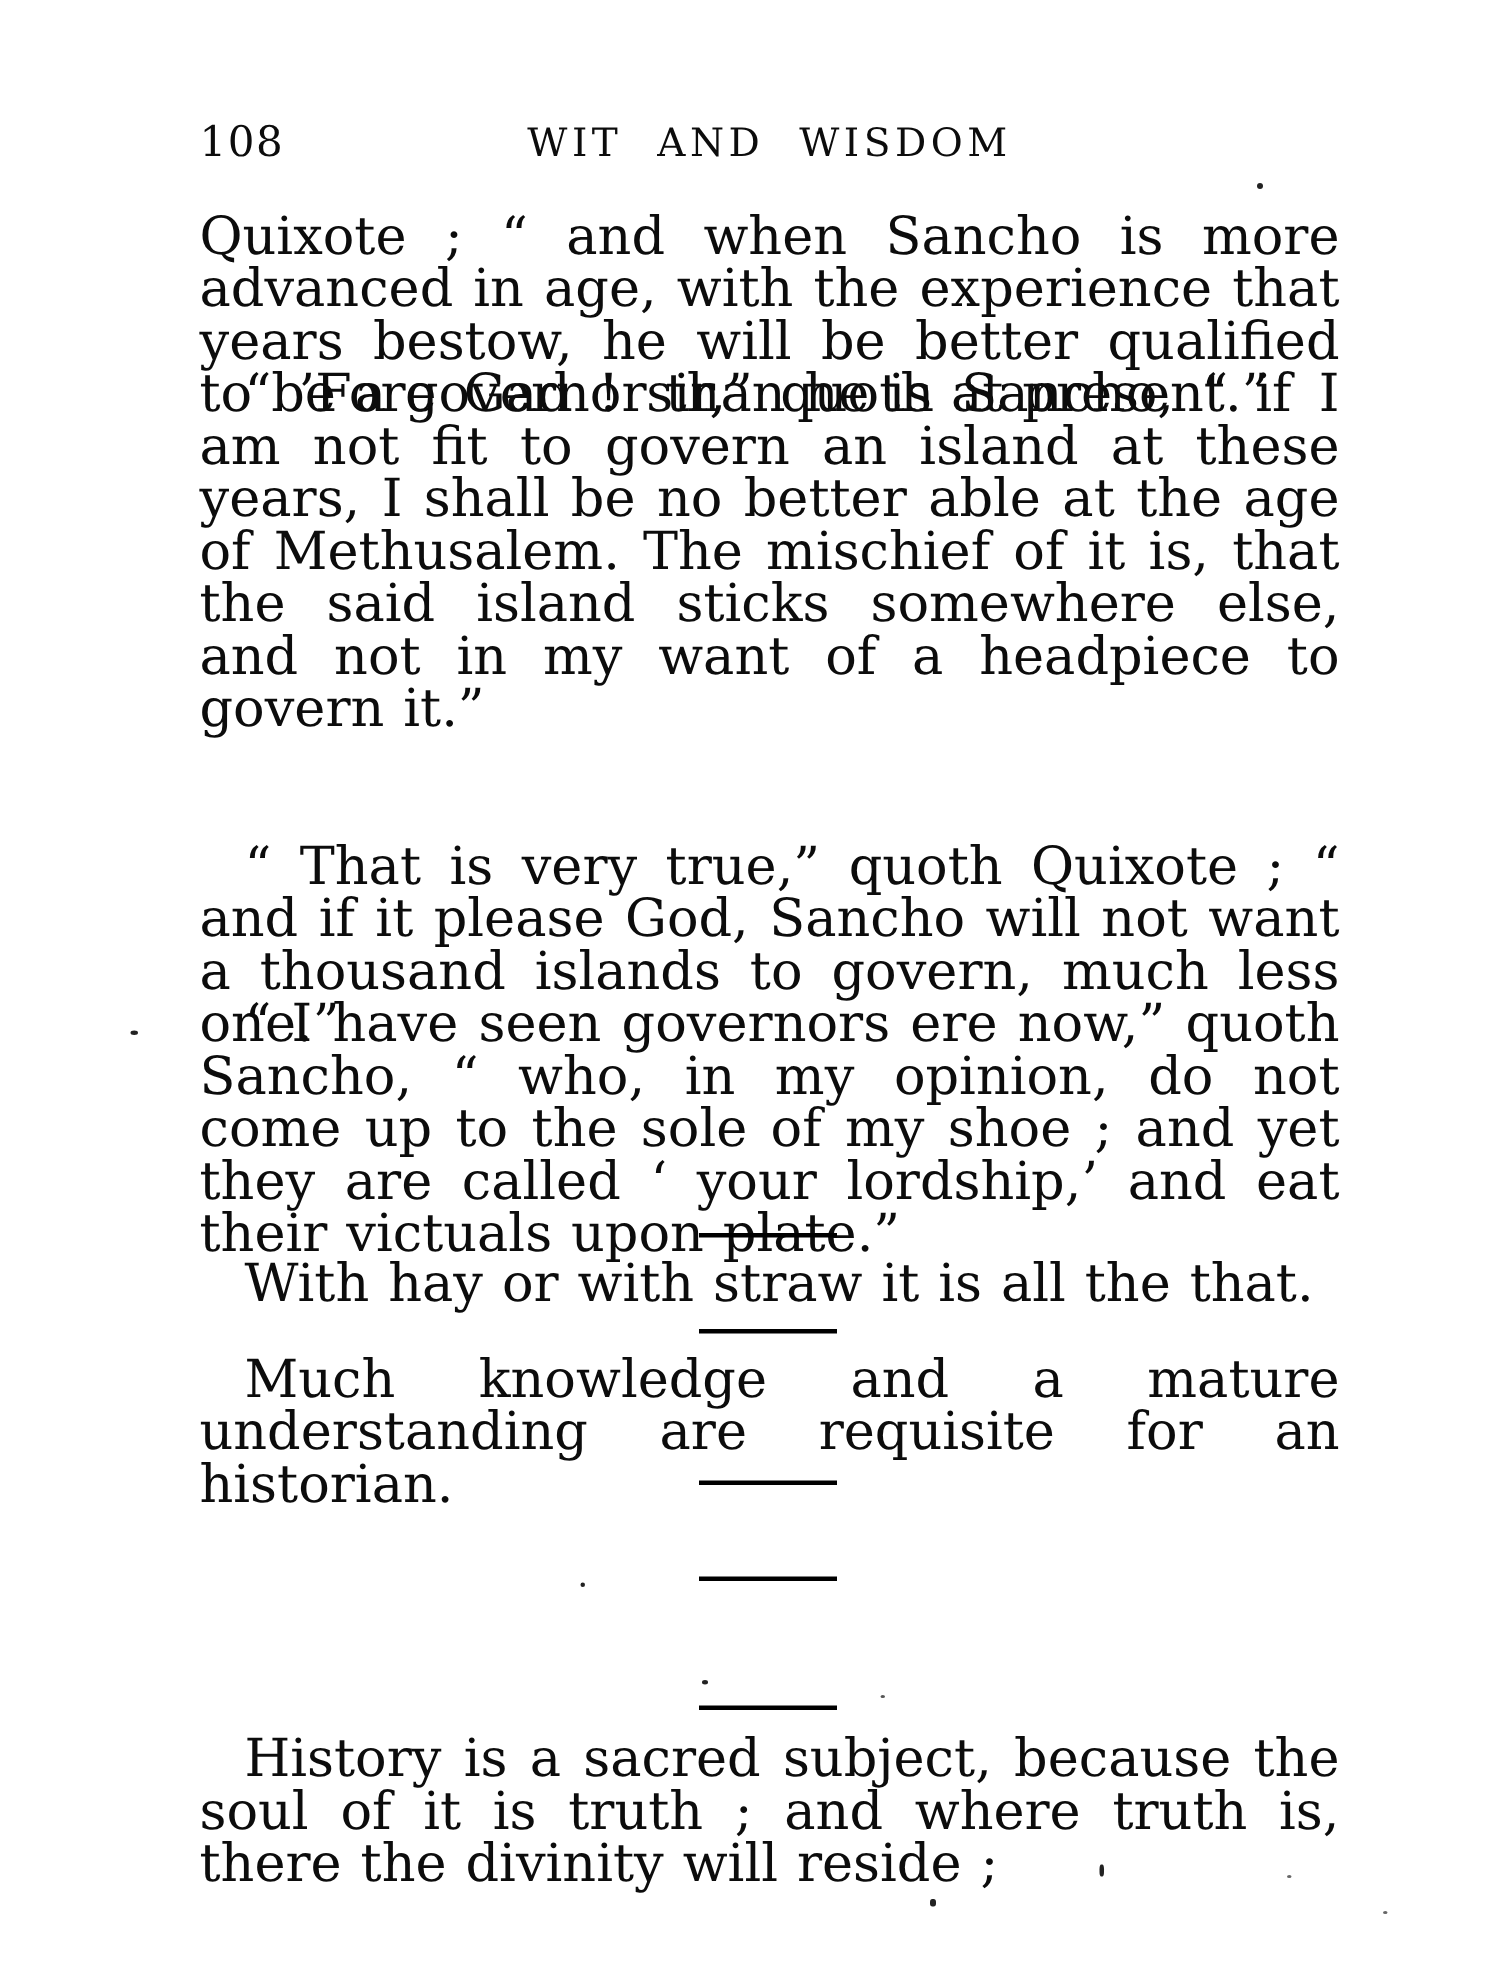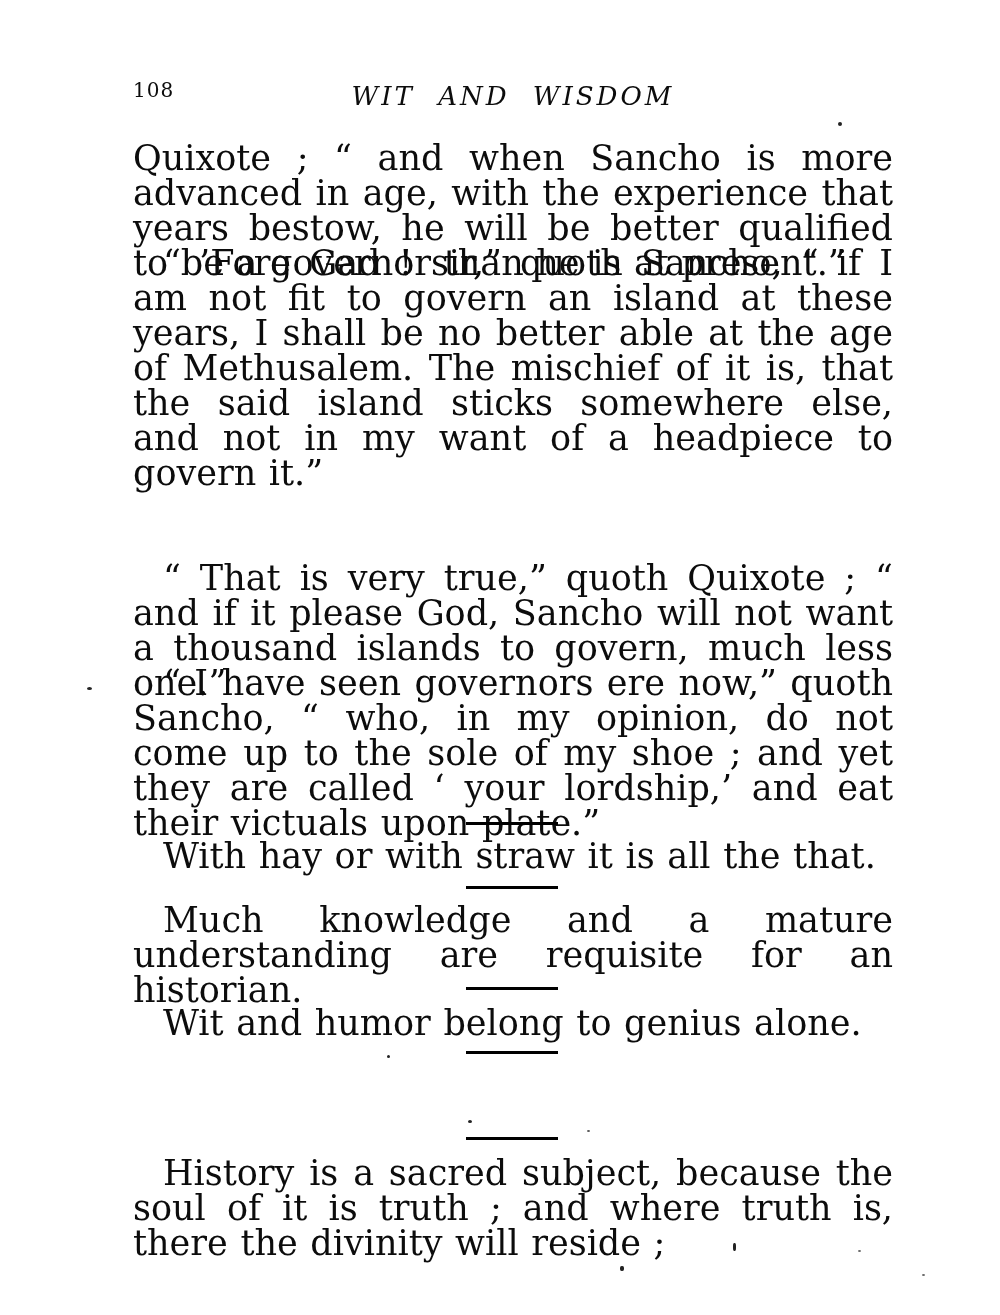--- a/index.html
+++ b/index.html
@@ -9,31 +9,30 @@
     height: 1315px;
     background: #ffffff;
     color: #0c0c0c;
     font-family: "DejaVu Serif", "Liberation Serif", serif;
     overflow: hidden;
   }
   .page-number {
     position: absolute;
     top: 78px;
     left: 133px;
-    font-size: 20px;
+    font-size: 28px;
     letter-spacing: 1px;
   }
   .running-head {
     position: absolute;
     top: 81px;
     left: 133px;
     width: 760px;
     text-align: center;
     font-size: 26px;
-    font-style: italic;
     letter-spacing: 3px;
     word-spacing: 12px;
   }
   .para {
     position: absolute;
     left: 133px;
     width: 760px;
     font-size: 35px;
     line-height: 35px;
     text-align: justify;
@@ -67,21 +66,20 @@
   <p class="para indent" style="top:561px">“ That is very true,” quoth Quixote ; “ and if it please God, Sancho will not want a thousand islands to govern, much less one.”</p>
   <p class="para indent" style="top:666px">“ I have seen governors ere now,” quoth Sancho, “ who, in my opinion, do not come up to the sole of my shoe ; and yet they are called ‘ your lordship,’ and eat their victuals upon plate.”</p>
 
   <div class="rule" style="top:822px"></div>
   <p class="para indent" style="top:839px">With hay or with straw it is all the that.</p>
 
   <div class="rule" style="top:886px"></div>
   <p class="para indent" style="top:903px">Much knowledge and a mature understanding are requisite for an historian.</p>
 
   <div class="rule" style="top:987px"></div>
-  <p class="para indent" style="top:1006px">Wit and humor belong to genius alone.</p>
 
   <div class="rule" style="top:1051px"></div>
 
   <div class="rule" style="top:1137px"></div>
   <p class="para indent" style="top:1156px">History is a sacred subject, because the soul of it is truth ; and where truth is, there the divinity will reside ;</p>
 
   <i class="speck" style="top:122px;left:838px;width:4px;height:4px"></i>
   <i class="speck" style="top:687px;left:87px;width:5px;height:3px"></i>
   <i class="speck" style="top:1055px;left:387px;width:3px;height:3px"></i>
   <i class="speck" style="top:1120px;left:468px;width:4px;height:3px"></i>

